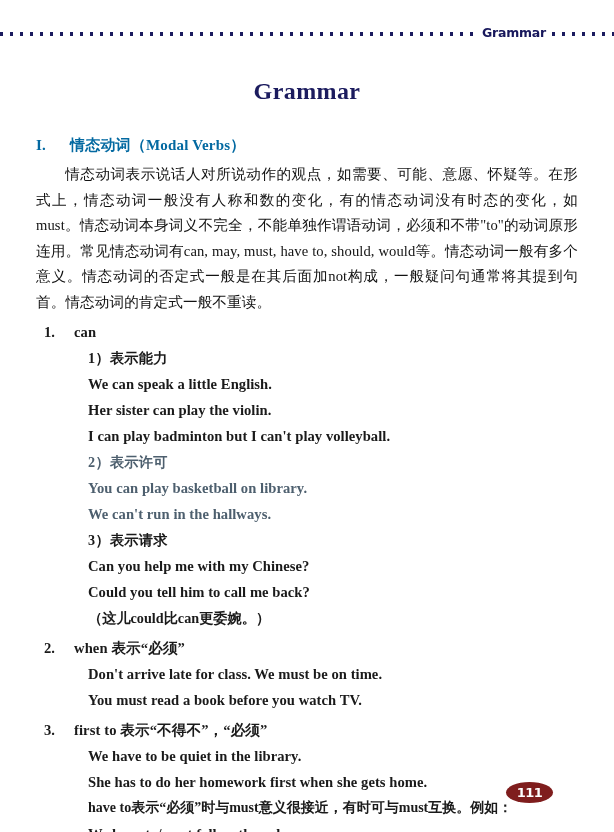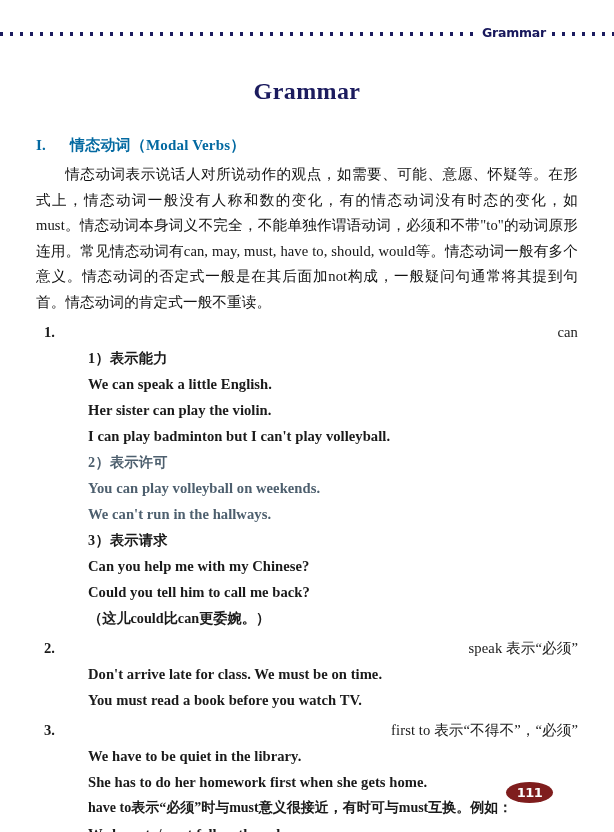--- a/index.html
+++ b/index.html
@@ -113,24 +113,23 @@
     position: absolute;
     left: 8px;
     top: 0;
     width: 26px;
     font-size: 14.6px;
     font-weight: bold;
     line-height: 26px;
   }
   .item-title {
     font-size: 14.6px;
-    font-weight: normal;
+    font-weight: bold;
     line-height: 26px;
     letter-spacing: 0.1px;
-    text-align: right;
   }
 
   
   .lv2-head {
     font-size: 14.2px;
     font-weight: bold;
     line-height: 26px;
     padding-left: 14px;
     letter-spacing: 0.3px;
   }
@@ -198,32 +197,32 @@
     <li>
       <span class="marker">1.</span>
       <div class="item-title">can</div>
 
       <div class="lv2-head">1）表示能力</div>
       <div class="ex">We can speak a little English.</div>
       <div class="ex">Her sister can play the violin.</div>
       <div class="ex">I can play badminton but I can't play volleyball.</div>
 
       <div class="lv2-head muted">2）表示许可</div>
-      <div class="ex muted">You can play volleyball on weekends.</div>
+      <div class="ex muted">You can play basketball on library.</div>
       <div class="ex muted">We can't run in the hallways.</div>
 
       <div class="lv2-head">3）表示请求</div>
       <div class="ex">Can you help me with my Chinese?</div>
       <div class="ex">Could you tell him to call me back?</div>
       <div class="note">（这儿could比can更委婉。）</div>
     </li>
 
     <li>
       <span class="marker">2.</span>
-      <div class="item-title">speak 表示“必须”</div>
+      <div class="item-title">when 表示“必须”</div>
       <div class="ex">Don't arrive late for class. We must be on time.</div>
       <div class="ex">You must read a book before you watch TV.</div>
     </li>
 
     <li>
       <span class="marker">3.</span>
       <div class="item-title">first to 表示“不得不”，“必须”</div>
       <div class="ex">We have to be quiet in the library.</div>
       <div class="ex">She has to do her homework first when she gets home.</div>
       <div class="plain">have to表示“必须”时与must意义很接近，有时可与must互换。例如：</div>

